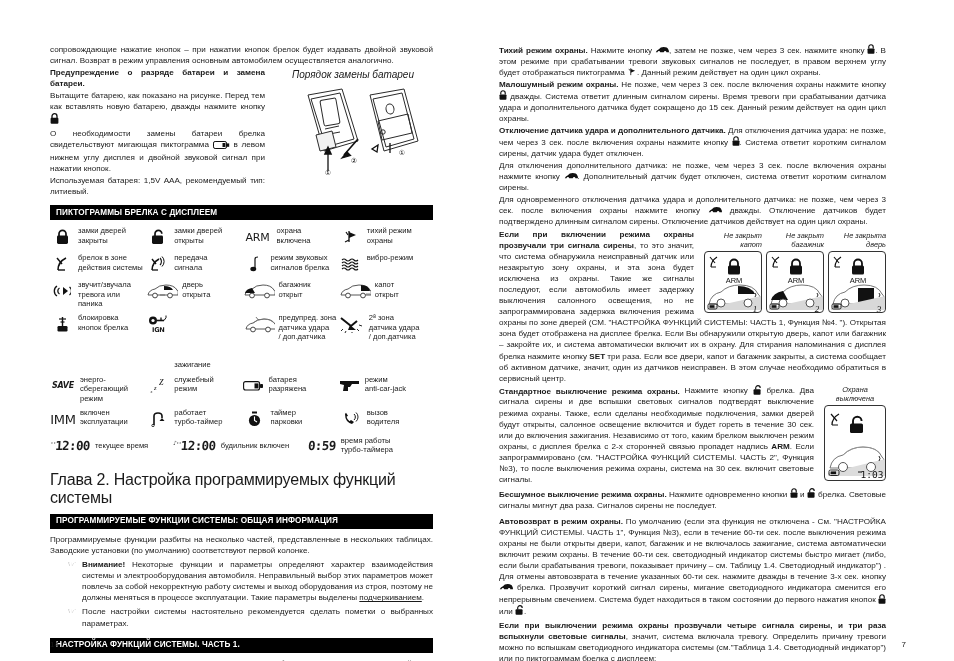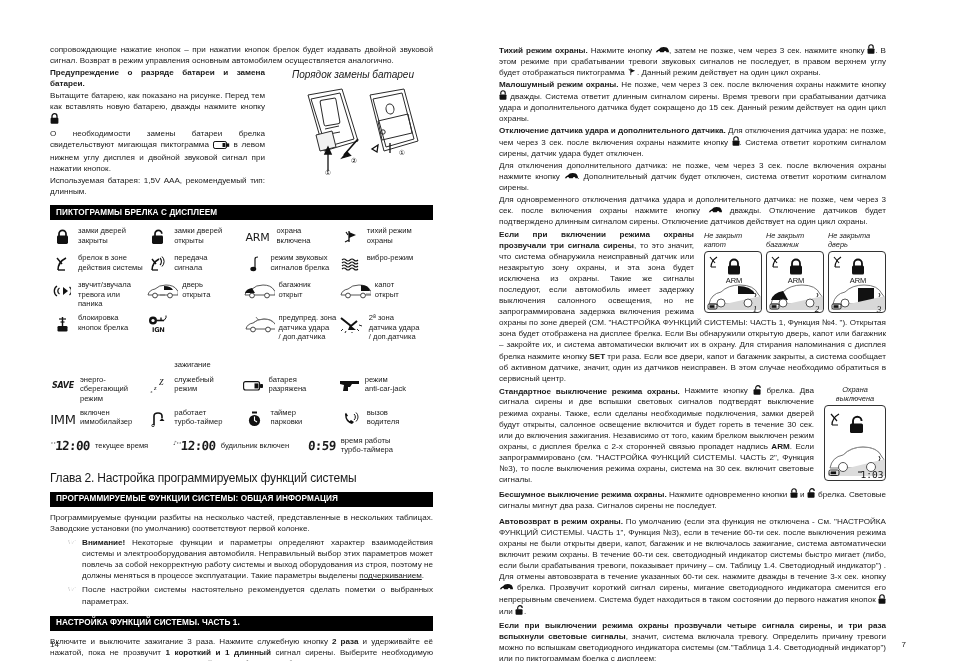--- a/index.html
+++ b/index.html
@@ -112,21 +112,21 @@
     font-size: 12.5px;
     letter-spacing: -0.6px;
     font-weight: bold;
     transform: skewX(-4deg);
   }
   .time-item .lbl { font-size: 7.6px; line-height: 9.4px; }
   .sup-dots { font-size: 6px; vertical-align: super; letter-spacing: -1px; }
 
   
   .chapter {
-    font-size: 12px;
+    font-size: 16px;
     font-weight: normal;
     margin: 16px 0 3px 0;
     letter-spacing: -0.2px;
   }
 
   
   .bl { margin: 3px 0 0 0; }
   .bl-item {
     display: flex;
     gap: 6px;
@@ -154,21 +154,21 @@
   .pgnum-l { left: 50px; }
   .pgnum-r { right: 48px; }
 
   
   .lcd-row {
     float: right;
     display: flex;
     gap: 4px;
     margin: 2px 0 2px 10px;
   }
-  .lcd-col { width: 58px; text-align: left; }
+  .lcd-col { width: 58px; text-align: right; }
   .lcd-cap {
     font-style: italic;
     font-size: 7.4px;
     line-height: 9px;
     margin-bottom: 2px;
   }
   .lcd {
     width: 58px; height: 62px;
     border: 1px solid #333;
     border-radius: 4px;
@@ -250,21 +250,21 @@
         <span>О необходимости замены батареи брелка свидетельствуют мигающая пиктограмма</span>
         <span class="inline-ico">
           <svg width="17" height="8" viewBox="0 0 17 8">
               <rect x="0.5" y="0.5" width="13" height="7" rx="1.6" fill="none" stroke="#111"></rect>
               <rect x="13.8" y="2.4" width="2.4" height="3.4" fill="#111"></rect>
               <rect x="9.5" y="2" width="3" height="4" fill="#111"></rect>
             </svg>
         </span>
         <span>в левом нижнем углу дисплея и двойной звуковой сигнал при нажатии кнопок.</span>
       </p>
-      <p>Используемая батарея: 1,5V AAA, рекомендуемый тип: длинным.</p>
+      <p>Используемая батарея: 1,5V AAA, рекомендуемый тип: литиевый.</p>
     </div>
 
     <div class="bar bar-full">ПИКТОГРАММЫ БРЕЛКА С ДИСПЛЕЕМ</div>
 
     <div class="picto-grid">
 
       <div class="picto">
         <span class="ic">
           <svg width="13" height="16" viewBox="0 0 13 16">
               <path d="M3 7 V4.8 a3.5 3.5 0 0 1 7 0 V7" fill="none" stroke="#111" stroke-width="1.7"></path>
@@ -509,21 +509,21 @@
               <path d="M1 2 L20 2 L20 5 L13 5 L11 8 L9 8 L9 12 L4 12 L5 6 L1 5 Z" fill="#111"></path>
             </svg>
         </span>
         <span class="lbl" style="white-space:pre-line">режим
 anti-car-jack</span>
       </div>
 
       <div class="picto">
         <span class="ic txtico" style="flex:0 0 26px;width:26px;font-size:13px;">IMM</span>
         <span class="lbl" style="white-space:pre-line">включен
-иммобилайзер</span>
+эксплуатации</span>
       </div>
 
       <div class="picto">
         <span class="ic">
           <svg width="15" height="16" viewBox="0 0 15 16">
               <path d="M3 14 L3 5 q0-3 4-3 q4 0 4 3 l0 2" fill="none" stroke="#111" stroke-width="1.6"></path>
               <path d="M11 7 l-2.5 3 l5 0 z" fill="#111"></path>
               <circle cx="2" cy="14.5" r="1.2" fill="none" stroke="#111" stroke-width="0.8"></circle>
             </svg>
         </span>

